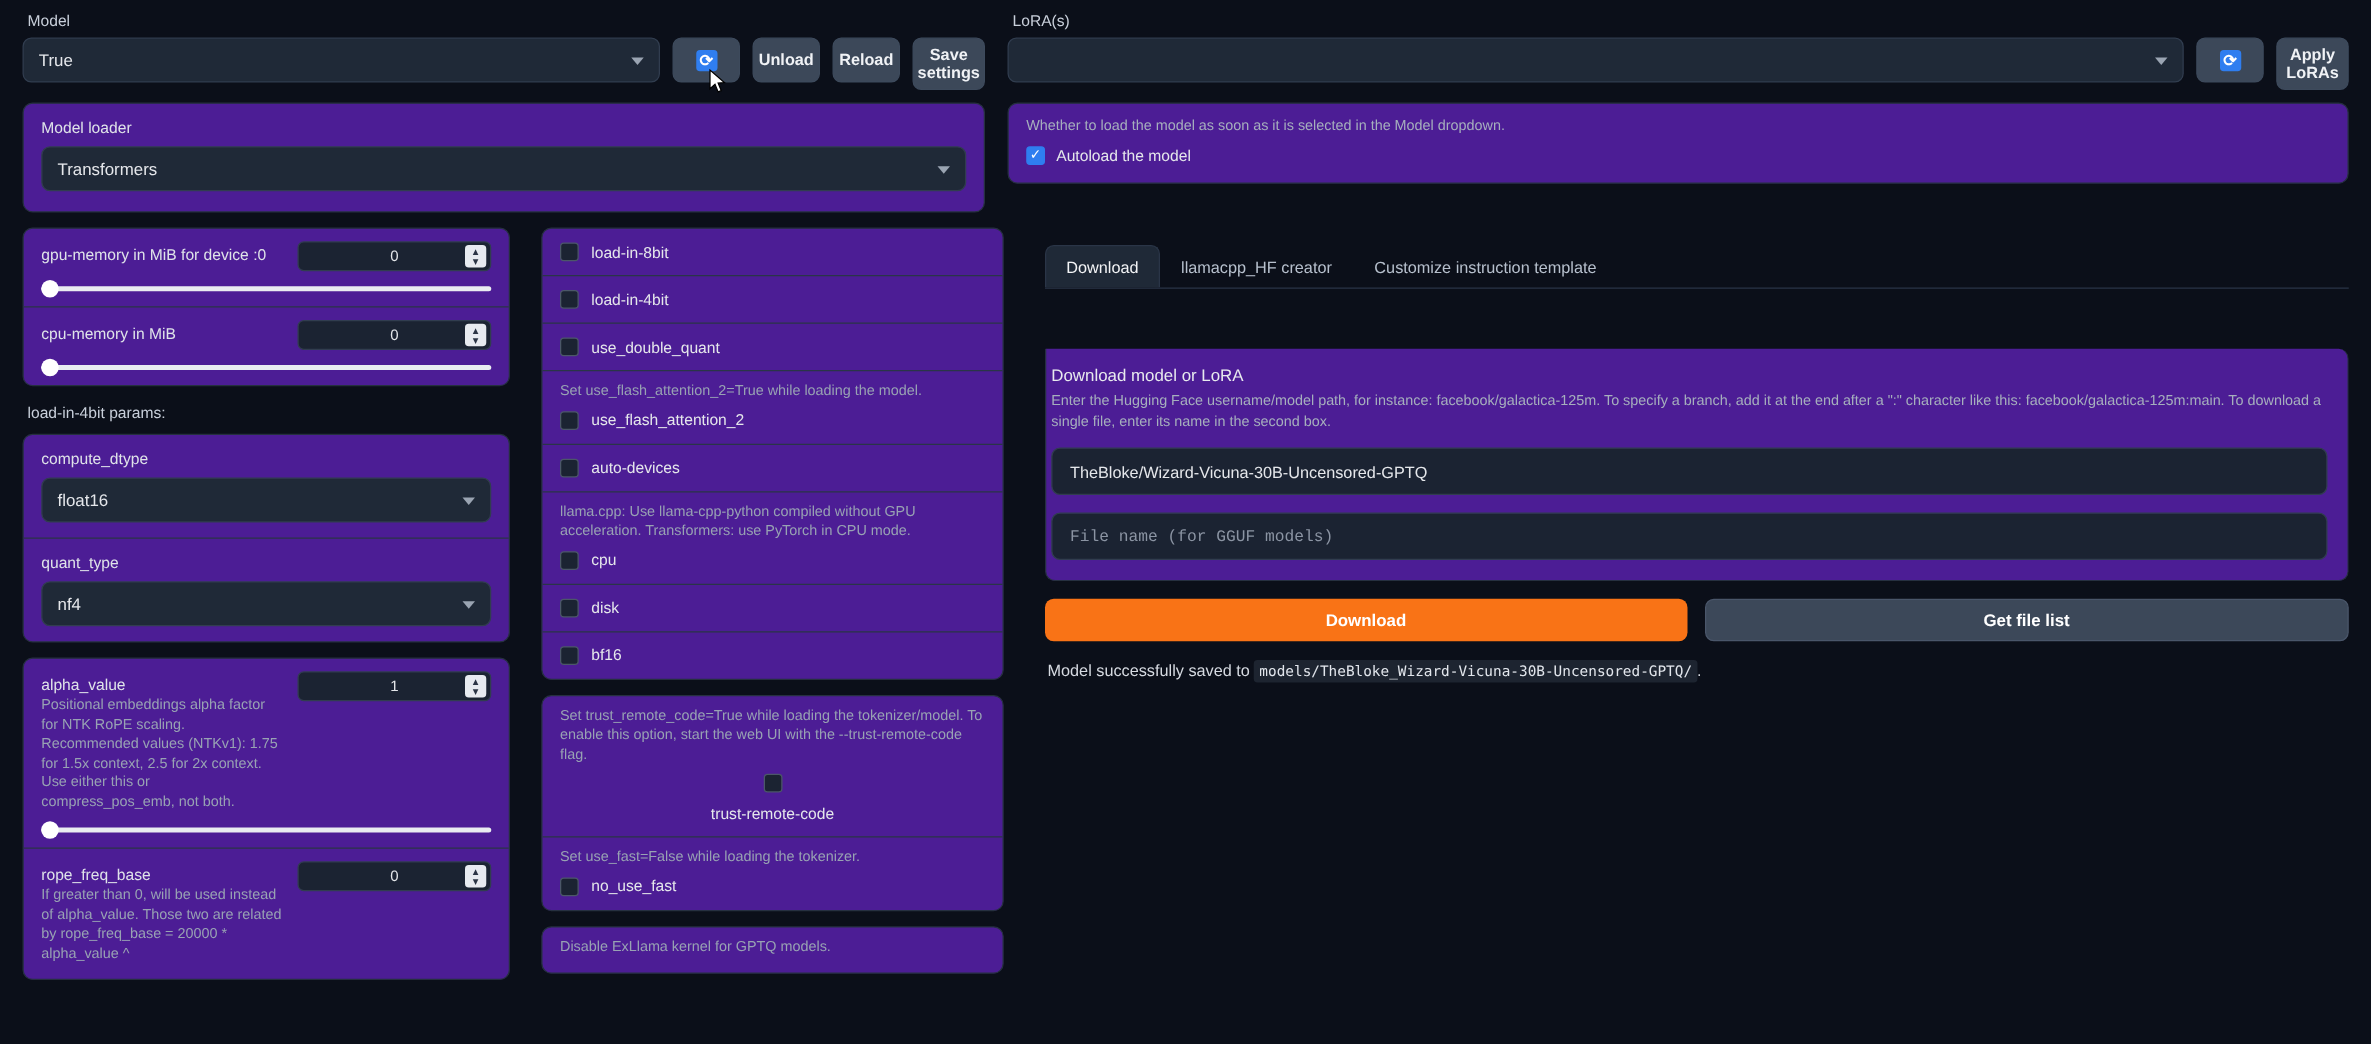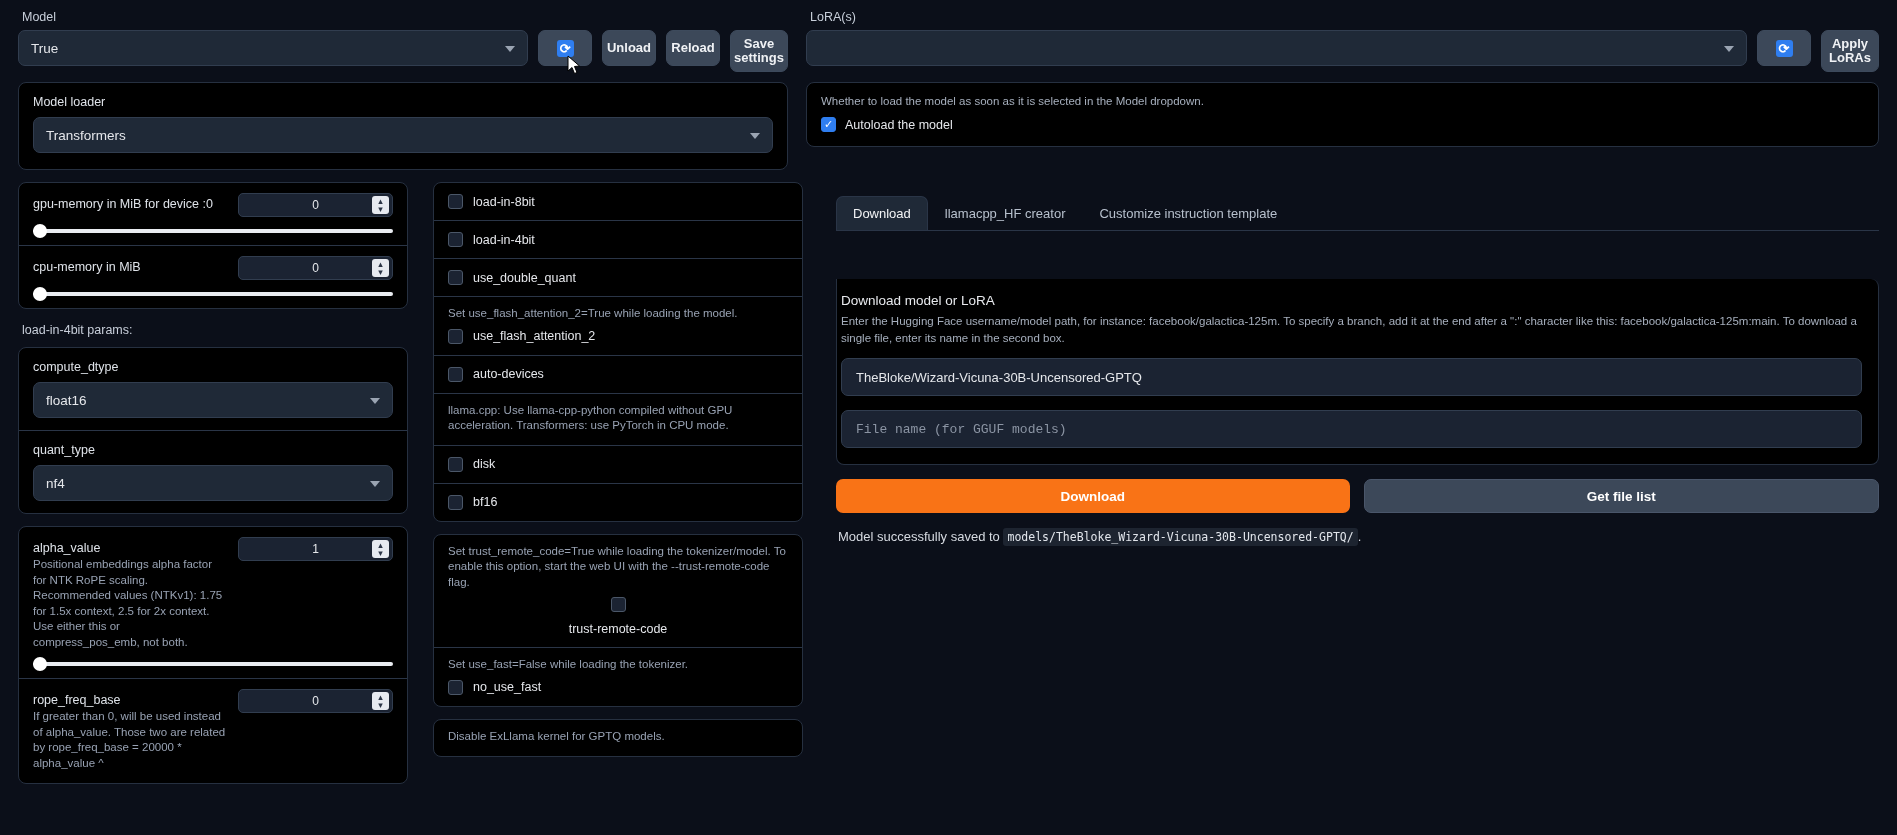--- a/index.html
+++ b/index.html
@@ -8,21 +8,21 @@
     width: 1897px; height: 835px;
     background: #0b0f19;
     font-family: "Liberation Sans", sans-serif;
     color: #d1d5db;
     overflow: hidden;
   }
   .page { position: relative; width: 1897px; height: 835px; padding: 0 18px; }
 
   
   .panel {
-    background: #000000;
+    background: #4c1d95;
     border: 1px solid #263040;
     border-radius: 8px;
   }
 
   
   .toprow { display: flex; align-items: flex-start; padding-top: 6px; gap: 0; }
   .col-left-top { width: 770px; flex: 0 0 770px; }
   .col-right-top { flex: 1; padding-left: 18px; }
 
   .field-label {
@@ -378,20 +378,24 @@
             <span class="cb"></span>
             <span class="cb-label">use_flash_attention_2</span>
           </div>
         </div>
         <div class="check-row">
           <span class="cb"></span>
           <span class="cb-label">auto-devices</span>
         </div>
         <div style="border-bottom:1px solid #2a3547; padding-bottom:11px;">
           <div class="hint">llama.cpp: Use llama-cpp-python compiled without GPU acceleration. Transformers: use PyTorch in CPU mode.</div>
+          <div class="check-row" style="border-bottom:none; padding-top:7px; padding-bottom:0;">
+            <span class="cb"></span>
+            <span class="cb-label">cpu</span>
+          </div>
         </div>
         <div class="check-row">
           <span class="cb"></span>
           <span class="cb-label">disk</span>
         </div>
         <div class="check-row">
           <span class="cb"></span>
           <span class="cb-label">bf16</span>
         </div>
       </div>

